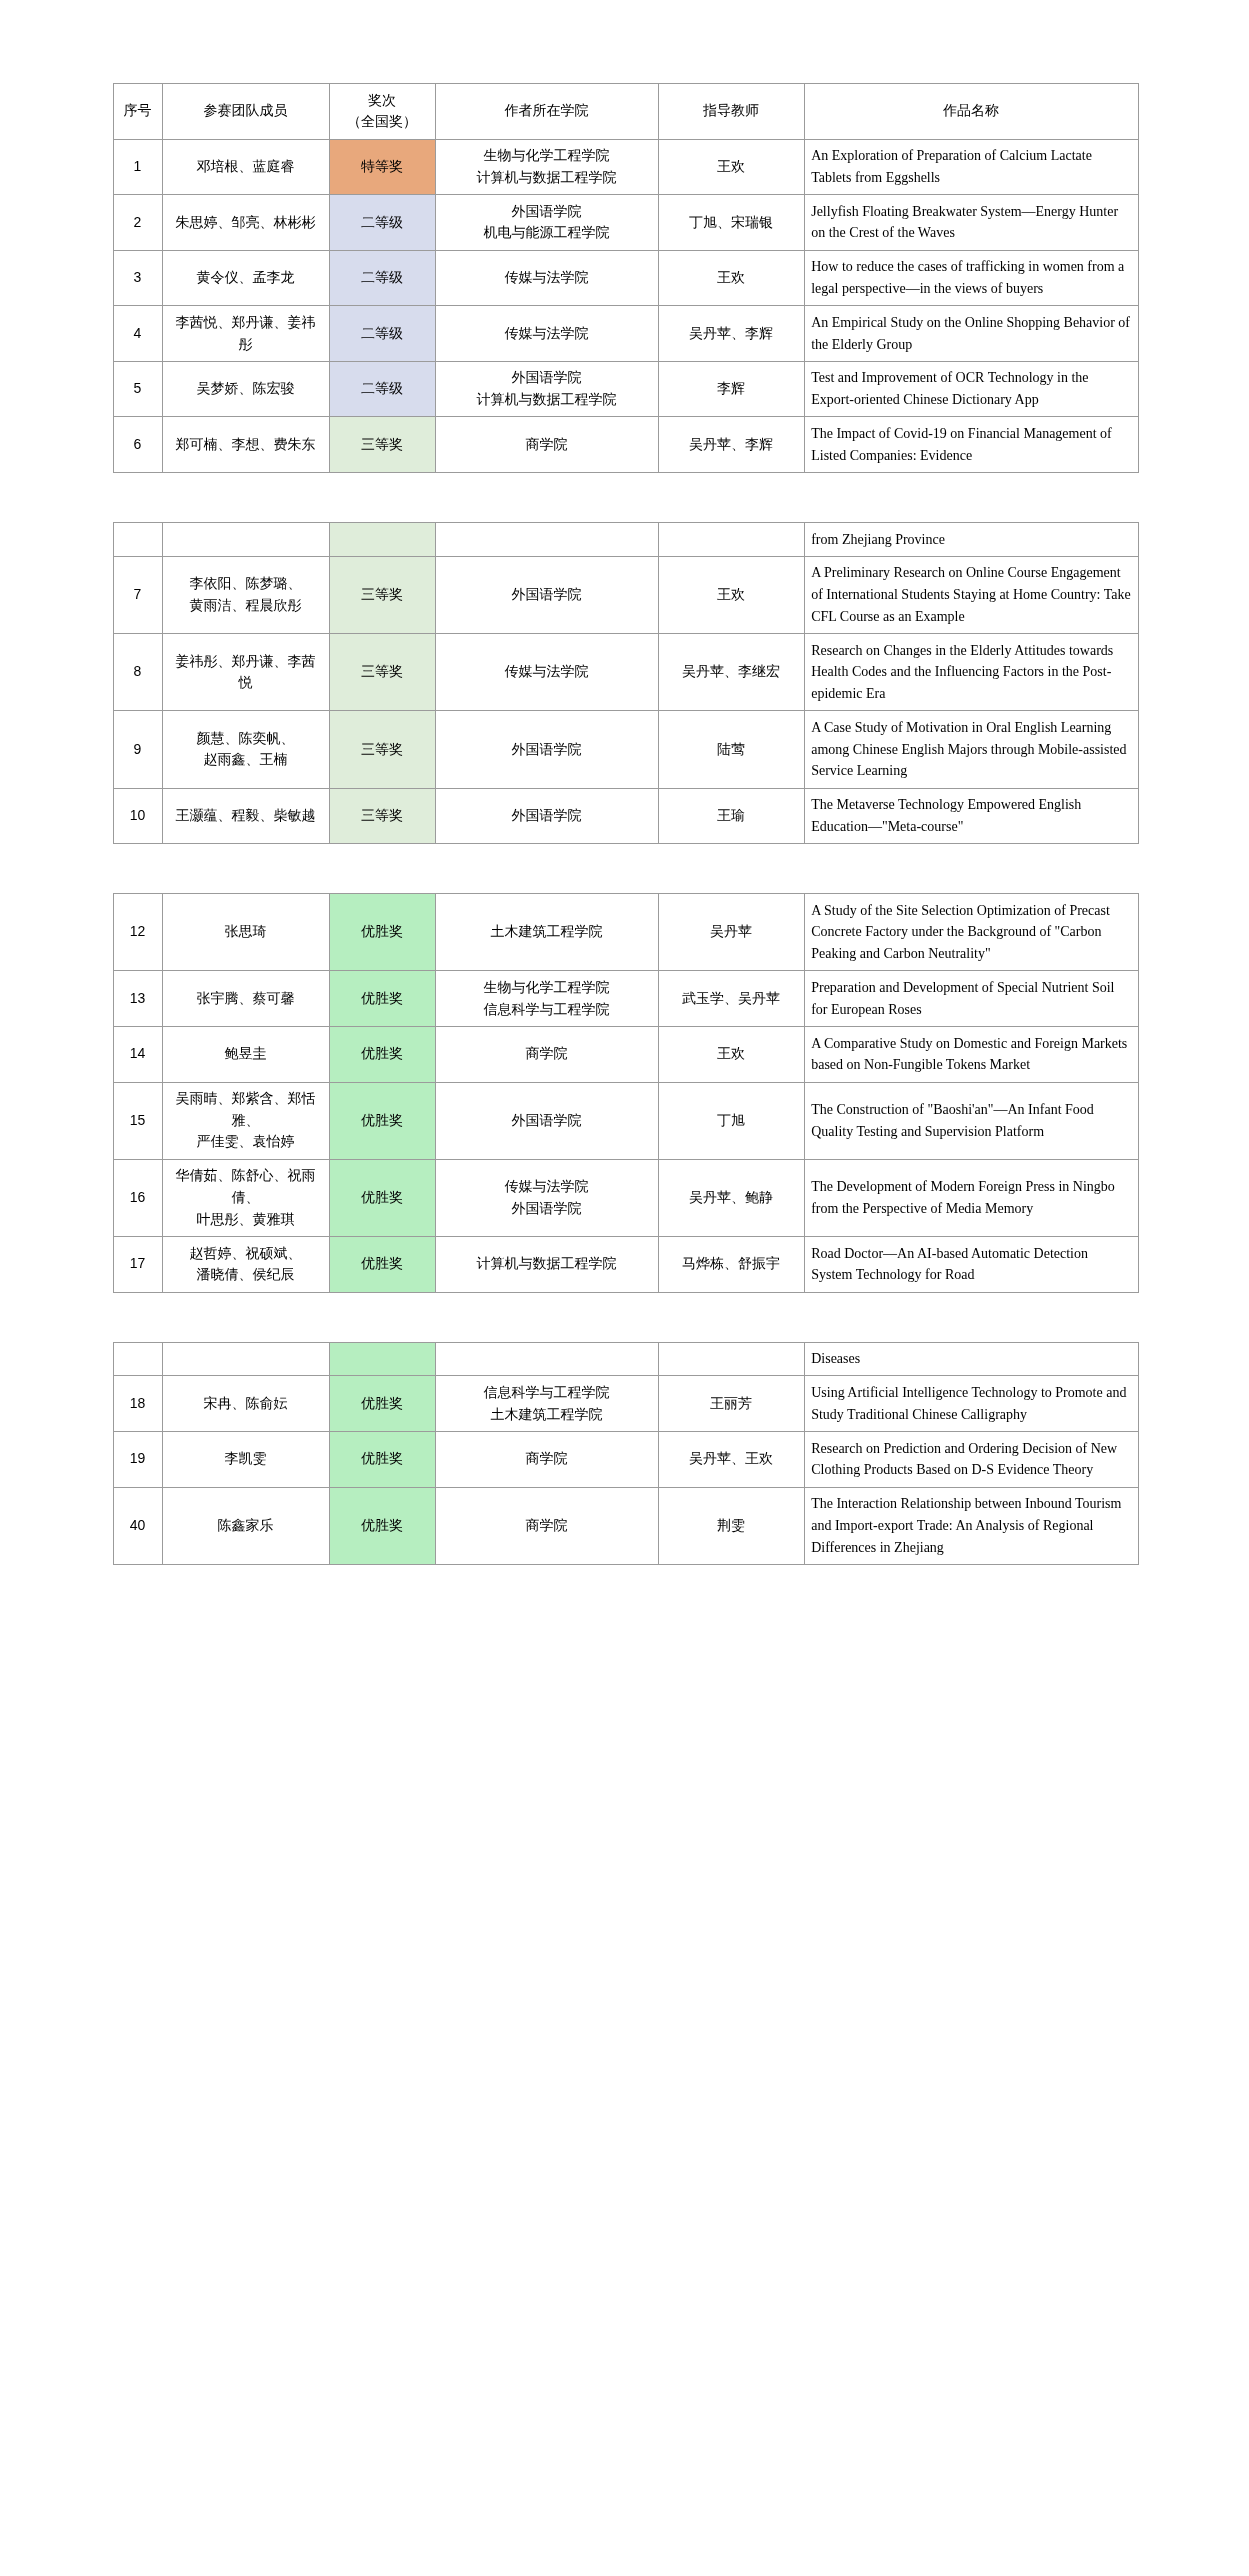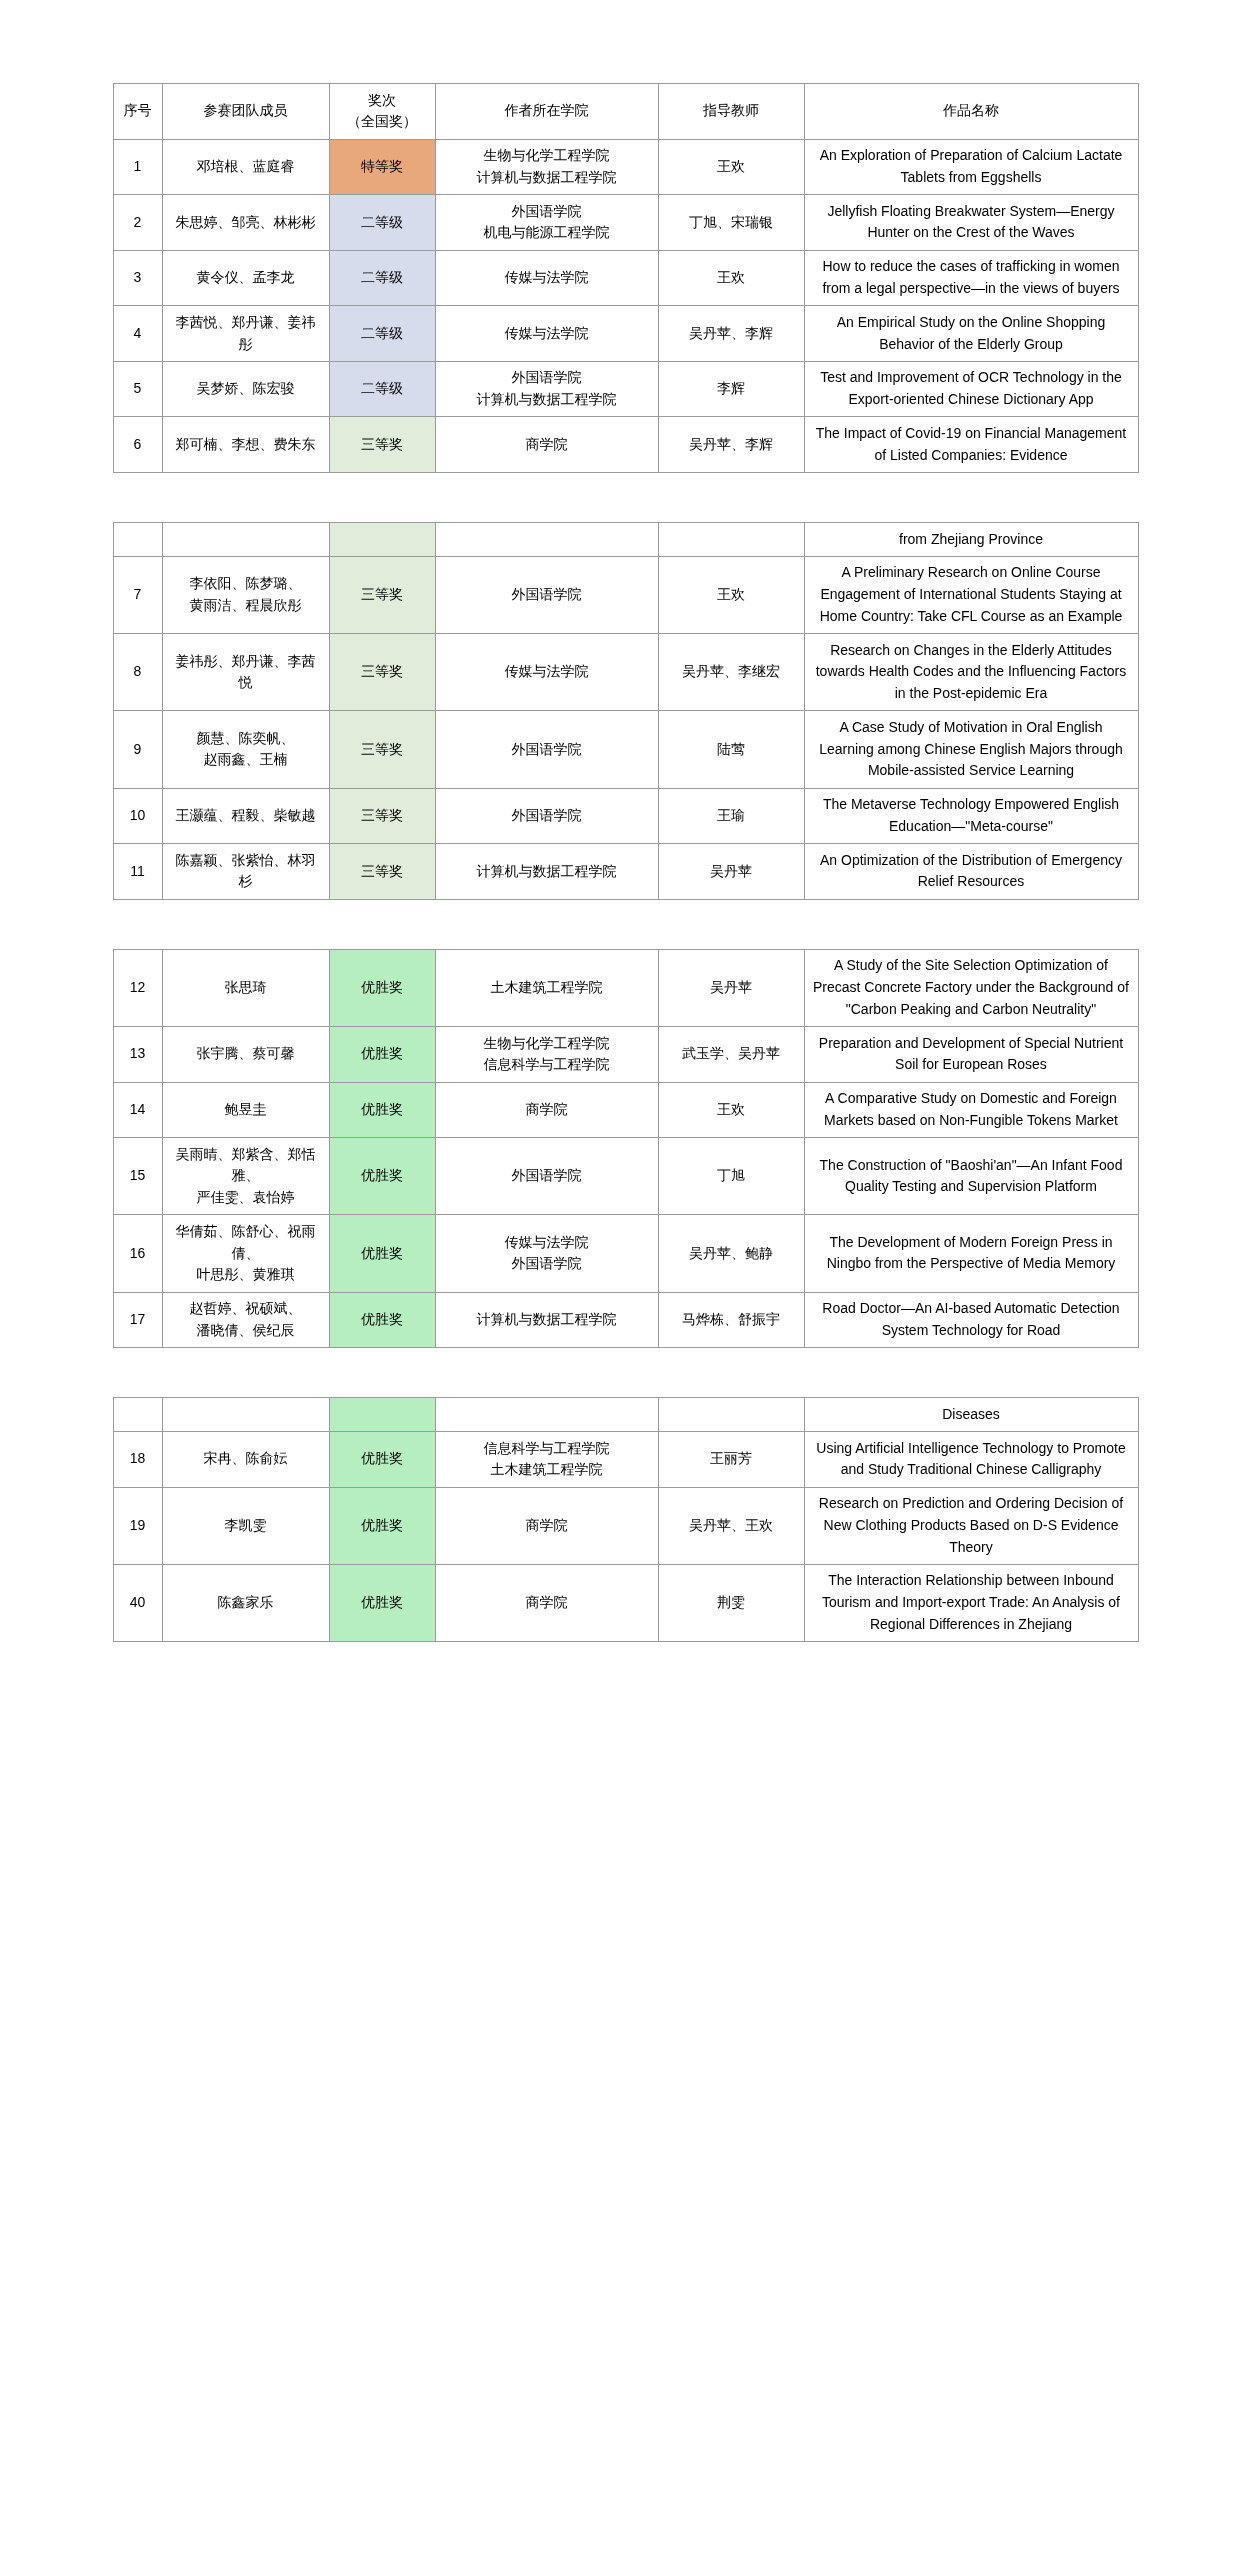--- a/index.html
+++ b/index.html
@@ -49,22 +49,22 @@
     padding: 14.5px 3.3px;
     line-height: 1.5;
   }
   td.no, td.members, td.award, td.college, td.teacher {
     text-align: center;
     font-family: "Liberation Sans", sans-serif;
     font-size: 14px;
   }
   td.no { font-size: 14px; }
   td.title {
-    text-align: center;
-    font-family: Liberation Sans, sans-serif;
+    text-align: left;
+    font-family: Liberation Serif, serif;
     font-size: 12.8px;
     letter-spacing: 0px;
     line-height: 1.85;
     padding-left: 7.8px;
     padding-right: 5.6px;
     margin-top: 28px;
   }
   td.award {
     font-size: 14px;
   }
@@ -201,28 +201,20 @@
               <td class="title">A Case Study of Motivation in Oral English Learning among Chinese English Majors through Mobile-assisted Service Learning</td>
             </tr>
             <tr>
               <td class="no">10</td>
               <td class="members">王灏蕴、程毅、柴敏越</td>
               <td class="award award-third">三等奖</td>
               <td class="college">外国语学院</td>
               <td class="teacher">王瑜</td>
               <td class="title">The Metaverse Technology Empowered English Education—"Meta-course"</td>
             </tr>
-            <tr>
-              <td class="no">11</td>
-              <td class="members">陈嘉颖、张紫怡、林羽杉</td>
-              <td class="award award-third">三等奖</td>
-              <td class="college">计算机与数据工程学院</td>
-              <td class="teacher">吴丹苹</td>
-              <td class="title">An Optimization of the Distribution of Emergency Relief Resources</td>
-            </tr>
           </tbody>
         </table>
       </div>
       <div class="table-block">
         <table class="awards">
           <colgroup>
             <col class="c-no">
             <col class="c-mem">
             <col class="c-award">
             <col class="c-col">

